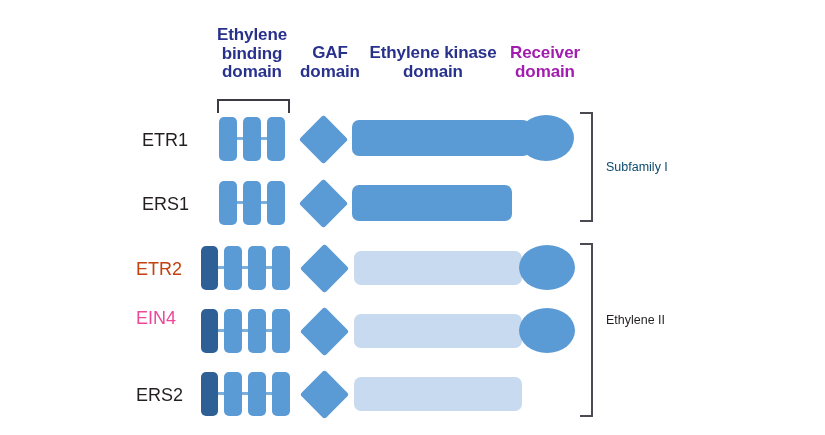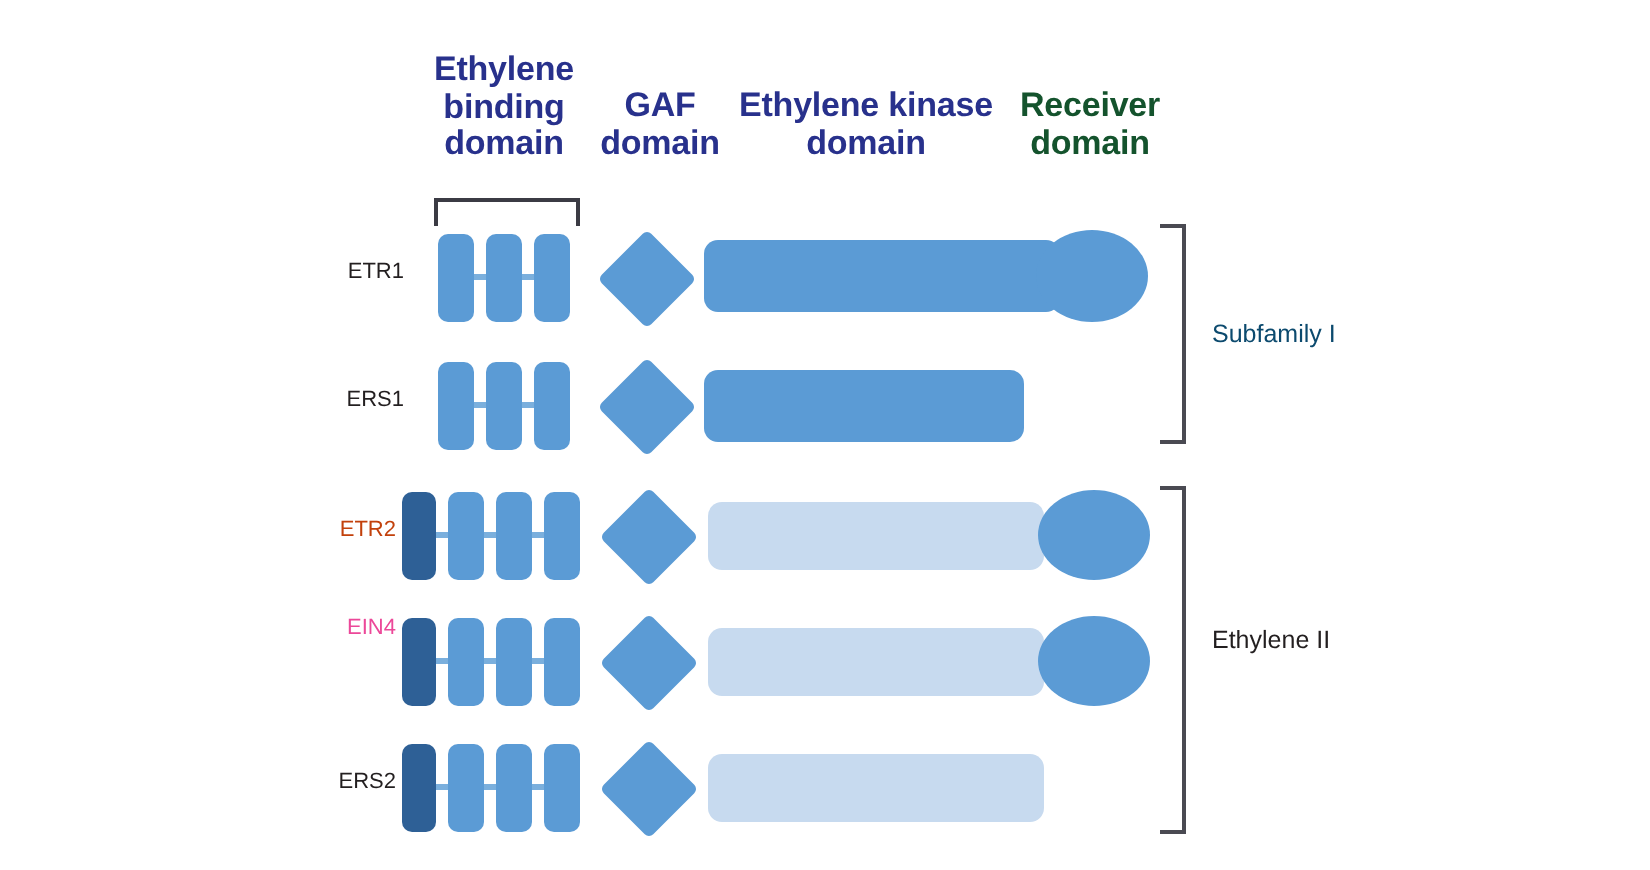--- a/index.html
+++ b/index.html
@@ -21,22 +21,22 @@
     line-height:18.5px;
     text-align:center;
     white-space:pre-line;
     letter-spacing:-0.1px;
   }
 
   
   .row-label{
     position:absolute;
     color:#231f20;
-    font-size:11px;
-    text-align:right;
+    font-size:18px;
+    text-align:left;
     white-space:nowrap;
   }
 
   
   .shape{position:absolute;}
 
   .tm-box{
     border-radius:5px;
     background:#5b9bd5;
   }
@@ -88,21 +88,21 @@
 <body>
 
 <div id="canvas">
     <div class="col-head" style="left: 200px; top: 26px; width: 104px; color: rgb(40, 49, 140);">Ethylene
 binding
 domain</div>
     <div class="col-head" style="left: 296px; top: 44px; width: 68px; color: rgb(40, 49, 140);">GAF
 domain</div>
     <div class="col-head" style="left: 362px; top: 44px; width: 142px; color: rgb(40, 49, 140);">Ethylene kinase
 domain</div>
-    <div class="col-head" style="left: 504px; top: 44px; width: 82px; color: #14532d;">Receiver
+    <div class="col-head" style="left: 504px; top: 44px; width: 82px; color: #a21caf;">Receiver
 domain</div>
     <div class="bracket-top" style="left: 217px; top: 99px; width: 73px; height: 14px;"></div>
     <div class="row-label" style="left: 142px; top: 130px; width: 60px; color: rgb(35, 31, 32);">ETR1</div>
     <div style="position: absolute; left: 0px; top: 0px; width: 825px; height: 435px;">
       <div class="shape linker" style="left: 236px; top: 137px; width: 9px; background: rgb(122, 175, 221);"></div>
       <div class="shape linker" style="left: 260px; top: 137px; width: 9px; background: rgb(122, 175, 221);"></div>
       <div class="tm-box shape" style="left: 219px; top: 117px; width: 18px; height: 44px; background: rgb(91, 155, 213);"></div>
       <div class="tm-box shape" style="left: 243px; top: 117px; width: 18px; height: 44px; background: rgb(91, 155, 213);"></div>
       <div class="tm-box shape" style="left: 267px; top: 117px; width: 18px; height: 44px; background: rgb(91, 155, 213);"></div>
       <div class="diamond shape" style="left: 305.5px; top: 121.5px; width: 35px; height: 35px; background: rgb(91, 155, 213);"></div>

